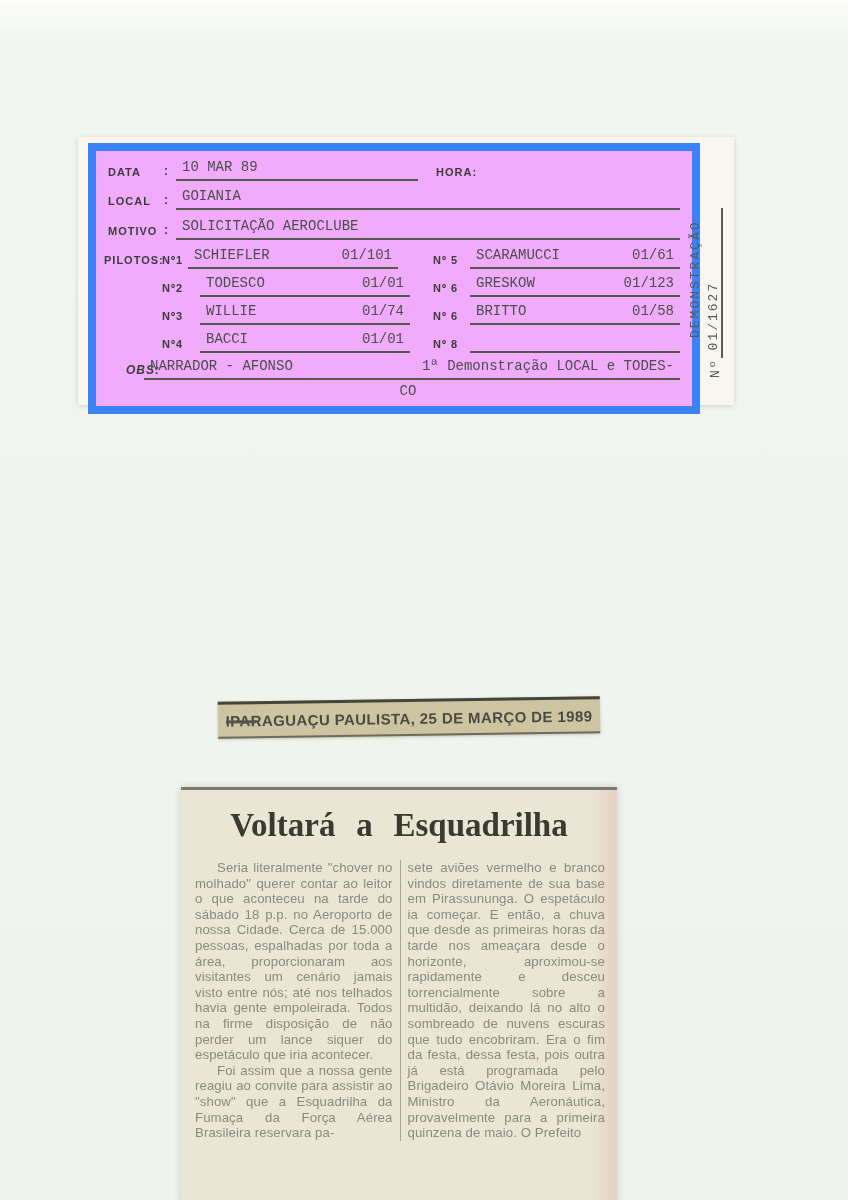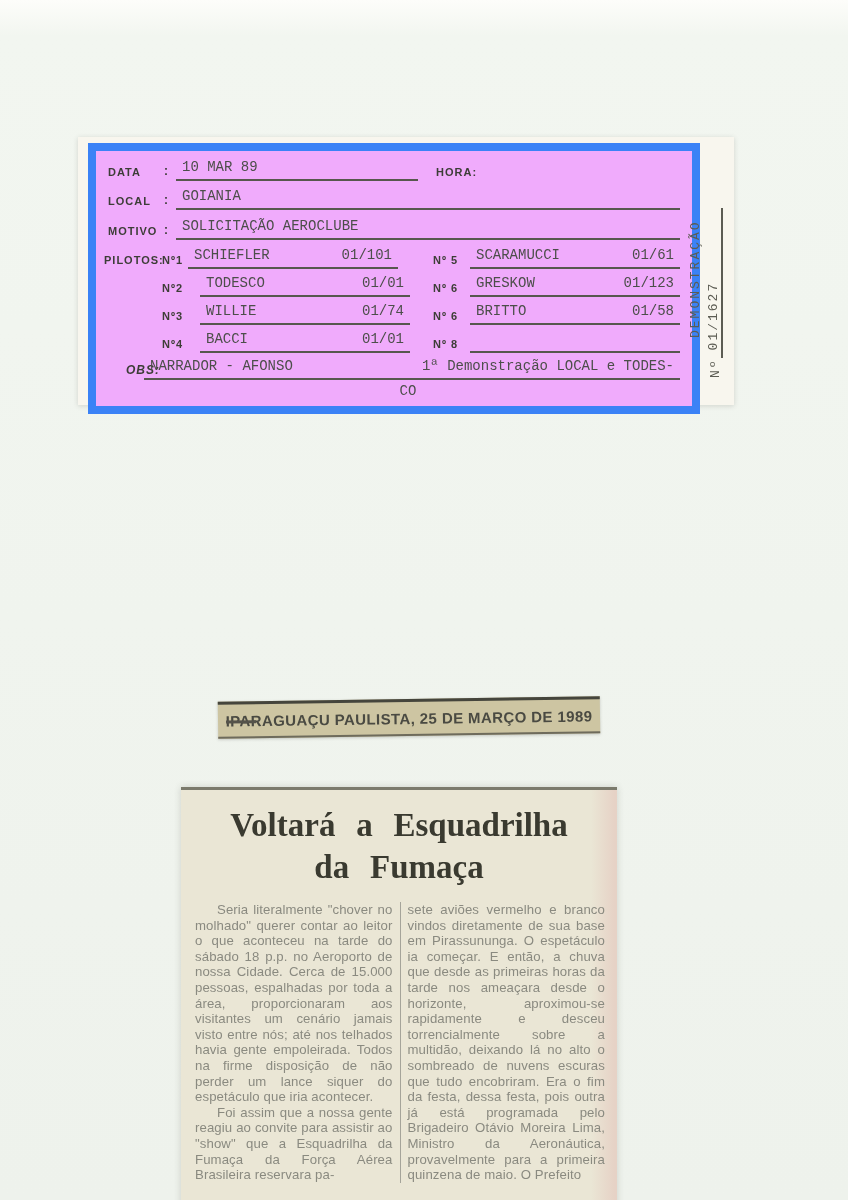--- a/index.html
+++ b/index.html
@@ -194,21 +194,20 @@
 
 <div class="abs dateline">
   <span class="dateline-dash"></span>
   <span class="dateline-text">IPARAGUAÇU PAULISTA, 25 DE MARÇO DE 1989</span>
 </div>
 
 <div class="abs clipping">
   <div class="clip-pink-edge"></div>
   <div class="headline">
     <div>Voltará a Esquadrilha</div>
-    <div>da Fumaça</div>
   </div>
   <div class="cols">
     <div class="col left">
       <p>Seria literalmente "chover no molhado" querer contar ao leitor o que aconteceu na tarde do sábado 18 p.p. no Aeroporto de nossa Cidade. Cerca de 15.000 pessoas, espalhadas por toda a área, proporcionaram aos visitantes um cenário jamais visto entre nós; até nos telhados havia gente empoleirada. Todos na firme disposição de não perder um lance siquer do espetáculo que iria acontecer.</p>
       <p>Foi assim que a nossa gente reagiu ao convite para assistir ao "show" que a Esquadrilha da Fumaça da Força Aérea Brasileira reservara pa-</p>
     </div>
     <div class="col right">
       <p class="noindent">sete aviões vermelho e branco vindos diretamente de sua base em Pirassununga. O espetáculo ia começar. E então, a chuva que desde as primeiras horas da tarde nos ameaçara desde o horizonte, aproximou-se rapidamente e desceu torrencialmente sobre a multidão, deixando lá no alto o sombreado de nuvens escuras que tudo encobriram. Era o fim da festa, dessa festa, pois outra já está programada pelo Brigadeiro Otávio Moreira Lima, Ministro da Aeronáutica, provavelmente para a primeira quinzena de maio. O Prefeito</p>
     </div>
   </div>

